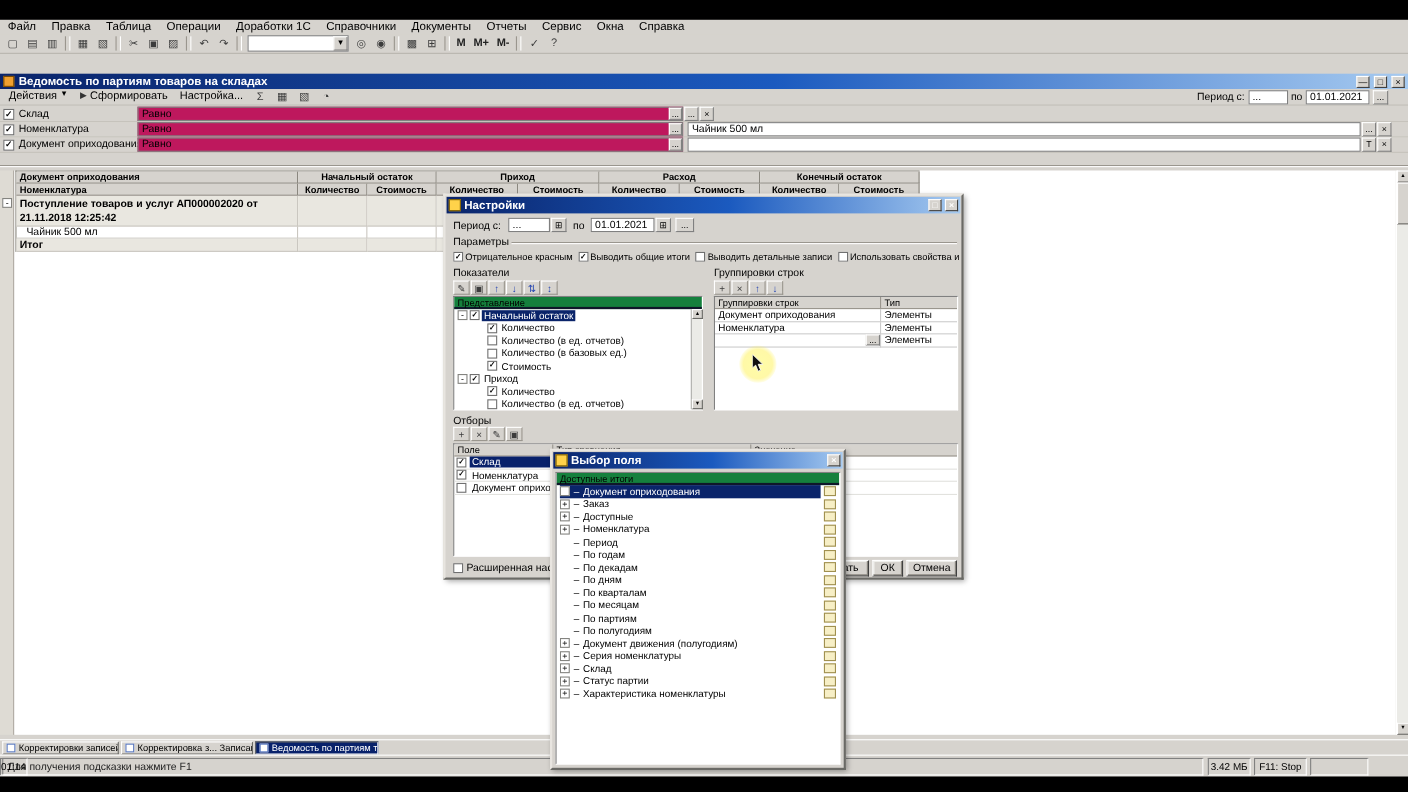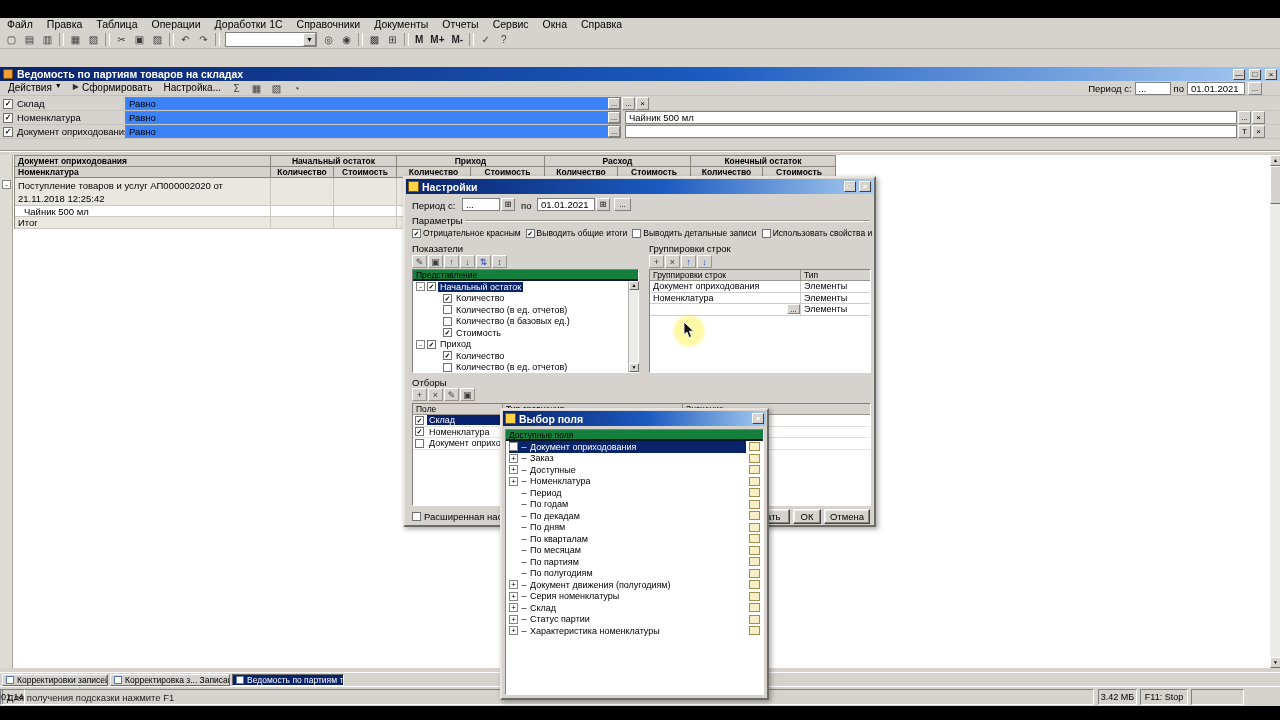--- a/index.html
+++ b/index.html
@@ -34,40 +34,40 @@
 .spacer{flex:1}
 .mini-field{background:#fff;border:1px solid #808080;height:13px;font-size:9.5px;display:flex;align-items:center;padding:0 3px;white-space:nowrap}
 .mini-btn{height:13px;min-width:14px;background:#d6d3ce;border:1px solid;border-color:#fff #808080 #808080 #fff;font-size:8px;display:flex;align-items:center;justify-content:center;flex:none}
 
 
 .filters{position:absolute;left:0;top:97px;width:1280px;z-index:2}
 .f-row{height:14px;display:flex;align-items:center;border-bottom:1px solid #c6c3bc;background:#d6d3ce}
 .checkbox{width:10px;height:10px;background:#fff;border:1px solid #707070;font-size:8px;line-height:8px;text-align:center;font-weight:bold;flex:none}
 .f-check{margin-left:3px}
 .f-label{width:112px;padding-left:4px;font-size:9.5px;white-space:nowrap;overflow:hidden}
-.f-op{width:496px;height:13px;background:#3b82f6;border:1px solid #808080;display:flex;align-items:flex-start;font-size:9.5px;padding-left:3px}
+.f-op{width:496px;height:13px;background:#be185d;border:1px solid #808080;display:flex;align-items:flex-start;font-size:9.5px;padding-left:3px}
 .f-op .dots{margin-left:auto;height:11px;min-width:12px}
 .f-val{width:612px;height:13px;margin-left:4px;background:#fff;border:1px solid #808080;display:flex;align-items:center;font-size:9.5px;padding-left:3px}
 .f-btn{margin-left:1px}
 .hline{position:absolute;left:0;top:150px;width:1280px;border-top:1px solid #9a968e;border-bottom:1px solid #fff;z-index:2}
 
 
 .gutter{position:absolute;left:0;top:155px;width:13px;height:513px;background:#dedbd4;border-right:1px solid #a8a49c;z-index:1}
 .gexp{position:absolute;left:2px;top:180px;width:9px;height:9px;background:#fff;border:1px solid #848480;font-size:8px;line-height:7px;text-align:center;z-index:2}
 .sheet{position:absolute;left:13px;top:155px;width:1256px;height:513px;background:#fff;z-index:1}
 .rtable{position:absolute;left:1px;top:0;border-left:1px solid #8a877f;border-top:1px solid #8a877f}
 .hrow{display:flex;height:11px}
 .rh{background:#d6d3ce;border-right:1px solid #8a877f;border-bottom:1px solid #8a877f;font-size:8.5px;font-weight:bold;display:flex;align-items:center;justify-content:center;white-space:nowrap;overflow:hidden}
 .rh.lft{justify-content:flex-start;padding-left:3px}
 .drow{display:flex}
 .rc{border-right:1px solid #cac7c0;border-bottom:1px solid #cac7c0;font-size:9.5px;display:flex;align-items:center;overflow:hidden}
 .drow.doc{height:28px}.drow.itm{height:11px}.drow.tot{height:12px}
 .docbg{background:#e9e7e0}
 .c1{padding:1px 3px;line-height:13px;align-items:flex-start}
-.bold{font-weight:normal}
+.bold{font-weight:bold}
 .ind8{padding-left:9px}
 .w256{width:256px}.w126{width:126px}.w148{width:148px}.w146{width:146px}.w145{width:145px}
 .w63{width:63px}.w74{width:74px}.w73{width:73px}.w72{width:72px}
 .vscroll{position:absolute;left:1269px;top:155px;width:11px;height:513px;background:#ebebe7;border-left:1px solid #fff;z-index:2}
 .sbtn{position:absolute;left:0;width:11px;height:11px;background:#d6d3ce;border:1px solid;border-color:#fff #6a6a66 #6a6a66 #fff;font-size:5px;text-align:center;line-height:9px}
 .sthumb{position:absolute;left:0;top:11px;width:11px;height:38px;background:#d6d3ce;border:1px solid;border-color:#fff #6a6a66 #6a6a66 #fff}
 
 
 .dlg{position:absolute;background:#d6d3ce;border:2px solid;border-color:#e8e5e0 #6a6a66 #6a6a66 #e8e5e0;box-shadow:2px 2px 5px rgba(0,0,0,.35)}
 .dtitle{position:absolute;left:1px;top:1px;right:1px;height:15px;background:linear-gradient(90deg,#0a246a 0%,#1b5abf 55%,#a6caf0 100%);display:flex;align-items:center;gap:3px;padding:0 2px;color:#fff;font-weight:bold;font-size:10.5px}
@@ -519,21 +519,21 @@
 </div>
 
 <div class="dlg z-fld" style="left:500px;top:408px;width:269px;height:292px">
   <div class="dtitle">
     <span class="dlg-ico"></span>
     <span>Выбор поля</span>
     <span class="spacer"></span>
     <span class="rbtn">×</span>
   </div>
   <div class="fp-list">
-    <div class="box-hdr">Доступные поля</div>
+    <div class="box-hdr">Доступные итоги</div>
     <div>
 
         <div class="fp-row selected">
           <span class="row-main">
             <span class="exp">+</span>
             <span class="dash">–</span>
             <span class="lbl">Документ оприходования</span>
           </span>
           <span class="field-ico"></span>
         </div>

